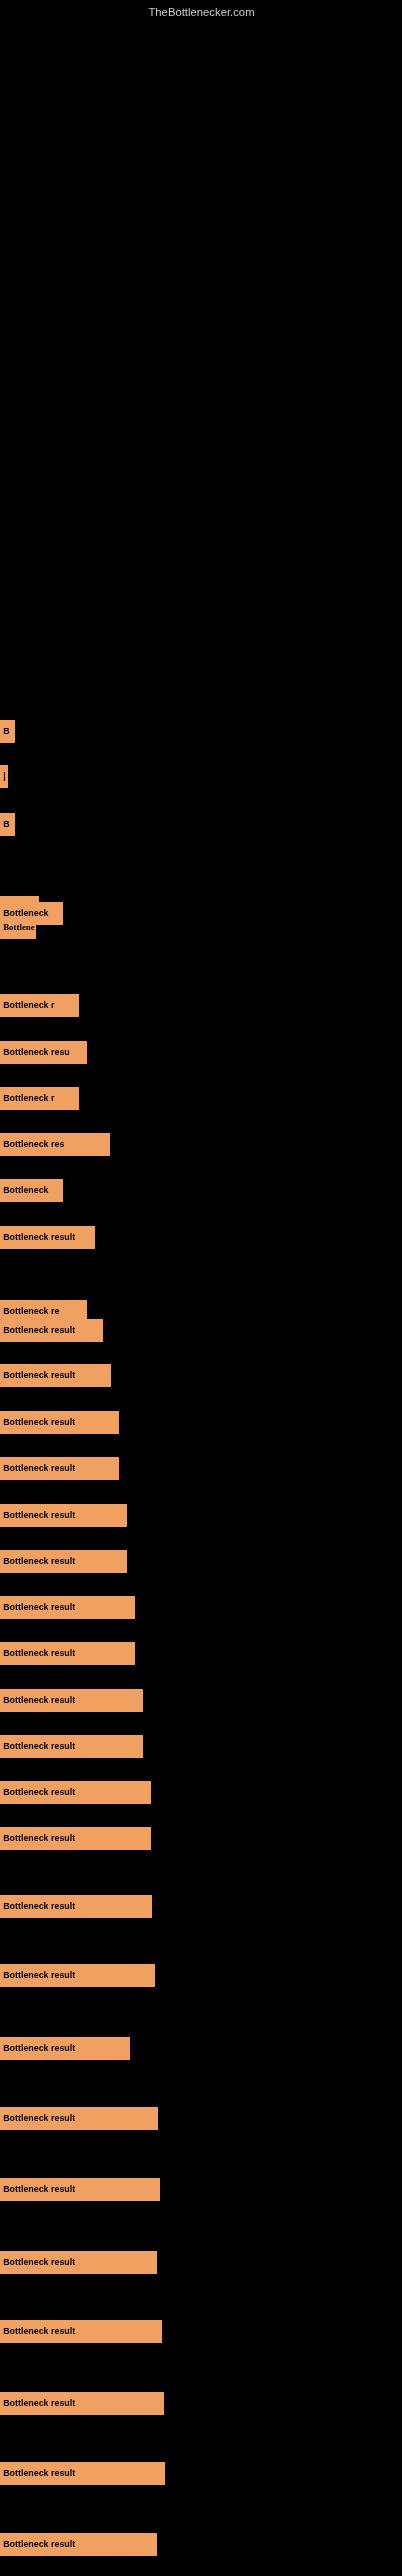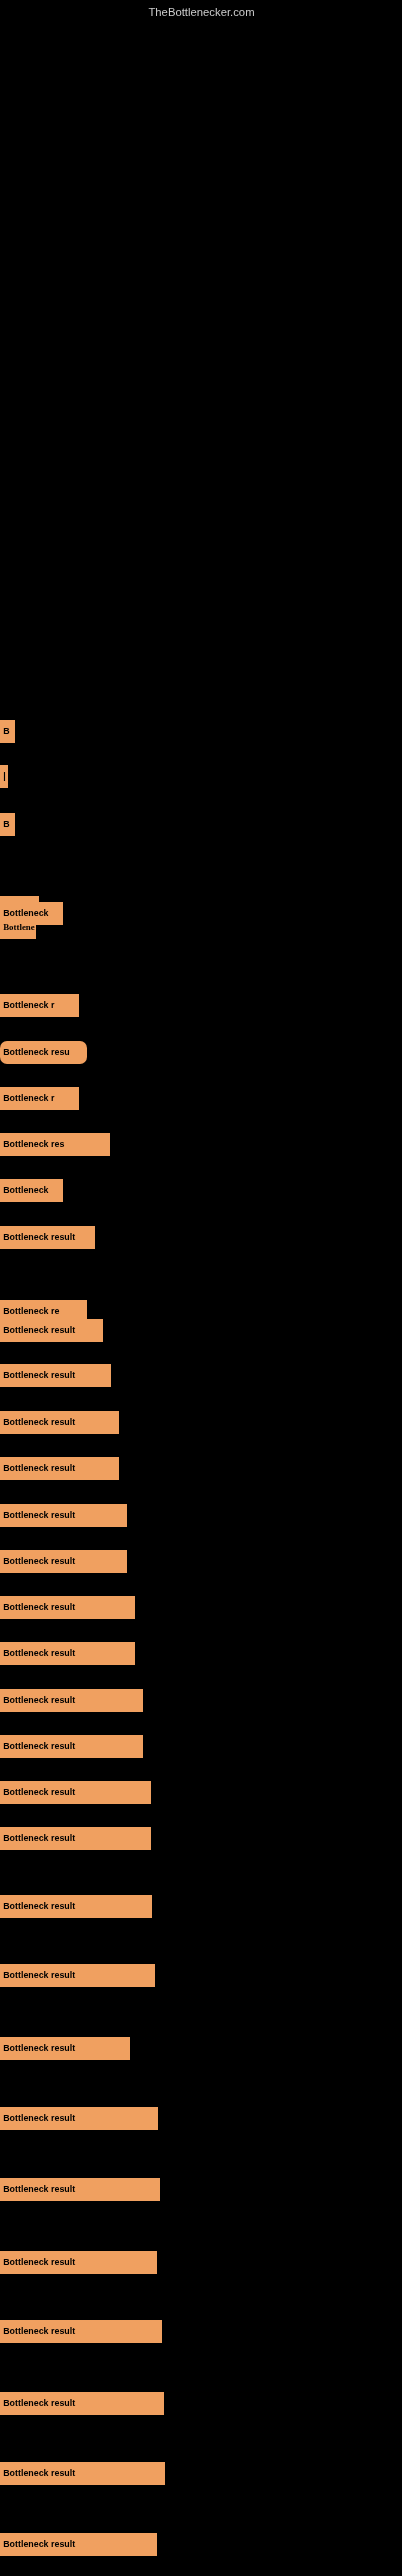--- a/index.html
+++ b/index.html
@@ -43,21 +43,21 @@
 
 <span class="site-title">TheBottlenecker.com</span>
 
 <div class="bottleneck-bar" style="top: 720px; width: 14.5px;">B</div>
 <div class="bottleneck-bar" style="top: 765px; width: 8px;">|</div>
 <div class="bottleneck-bar" style="top: 813px; width: 14.5px;">B</div>
 <div class="bottleneck-bar" style="top: 896px; width: 39px;">Bottle</div>
 <div class="bottleneck-bar" style="top: 902px; width: 63px;">Bottleneck</div>
 <div class="bottleneck-bar" style="top: 916px; width: 36px; font-family: Liberation Serif, serif;">Bottlene</div>
 <div class="bottleneck-bar" style="top: 994px; width: 79px;">Bottleneck r</div>
-<div class="bottleneck-bar" style="top: 1041px; width: 87px; border-radius: 7px;">Bottleneck resu</div>
+<div class="bottleneck-bar" style="top: 1041px; width: 87px;">Bottleneck resu</div>
 <div class="bottleneck-bar" style="top: 1087px; width: 79px;">Bottleneck r</div>
 <div class="bottleneck-bar" style="top: 1133px; width: 110px;">Bottleneck res</div>
 <div class="bottleneck-bar" style="top: 1179px; width: 63px;">Bottleneck</div>
 <div class="bottleneck-bar" style="top: 1226px; width: 95px;">Bottleneck result</div>
 <div class="bottleneck-bar" style="top: 1300px; width: 87px;">Bottleneck re</div>
 <div class="bottleneck-bar" style="top: 1319px; width: 103px;">Bottleneck result</div>
 <div class="bottleneck-bar" style="top: 1364px; width: 111px;">Bottleneck result</div>
 <div class="bottleneck-bar" style="top: 1411px; width: 119px;">Bottleneck result</div>
 <div class="bottleneck-bar" style="top: 1457px; width: 119px;">Bottleneck result</div>
 <div class="bottleneck-bar" style="top: 1504px; width: 127px;">Bottleneck result</div>

